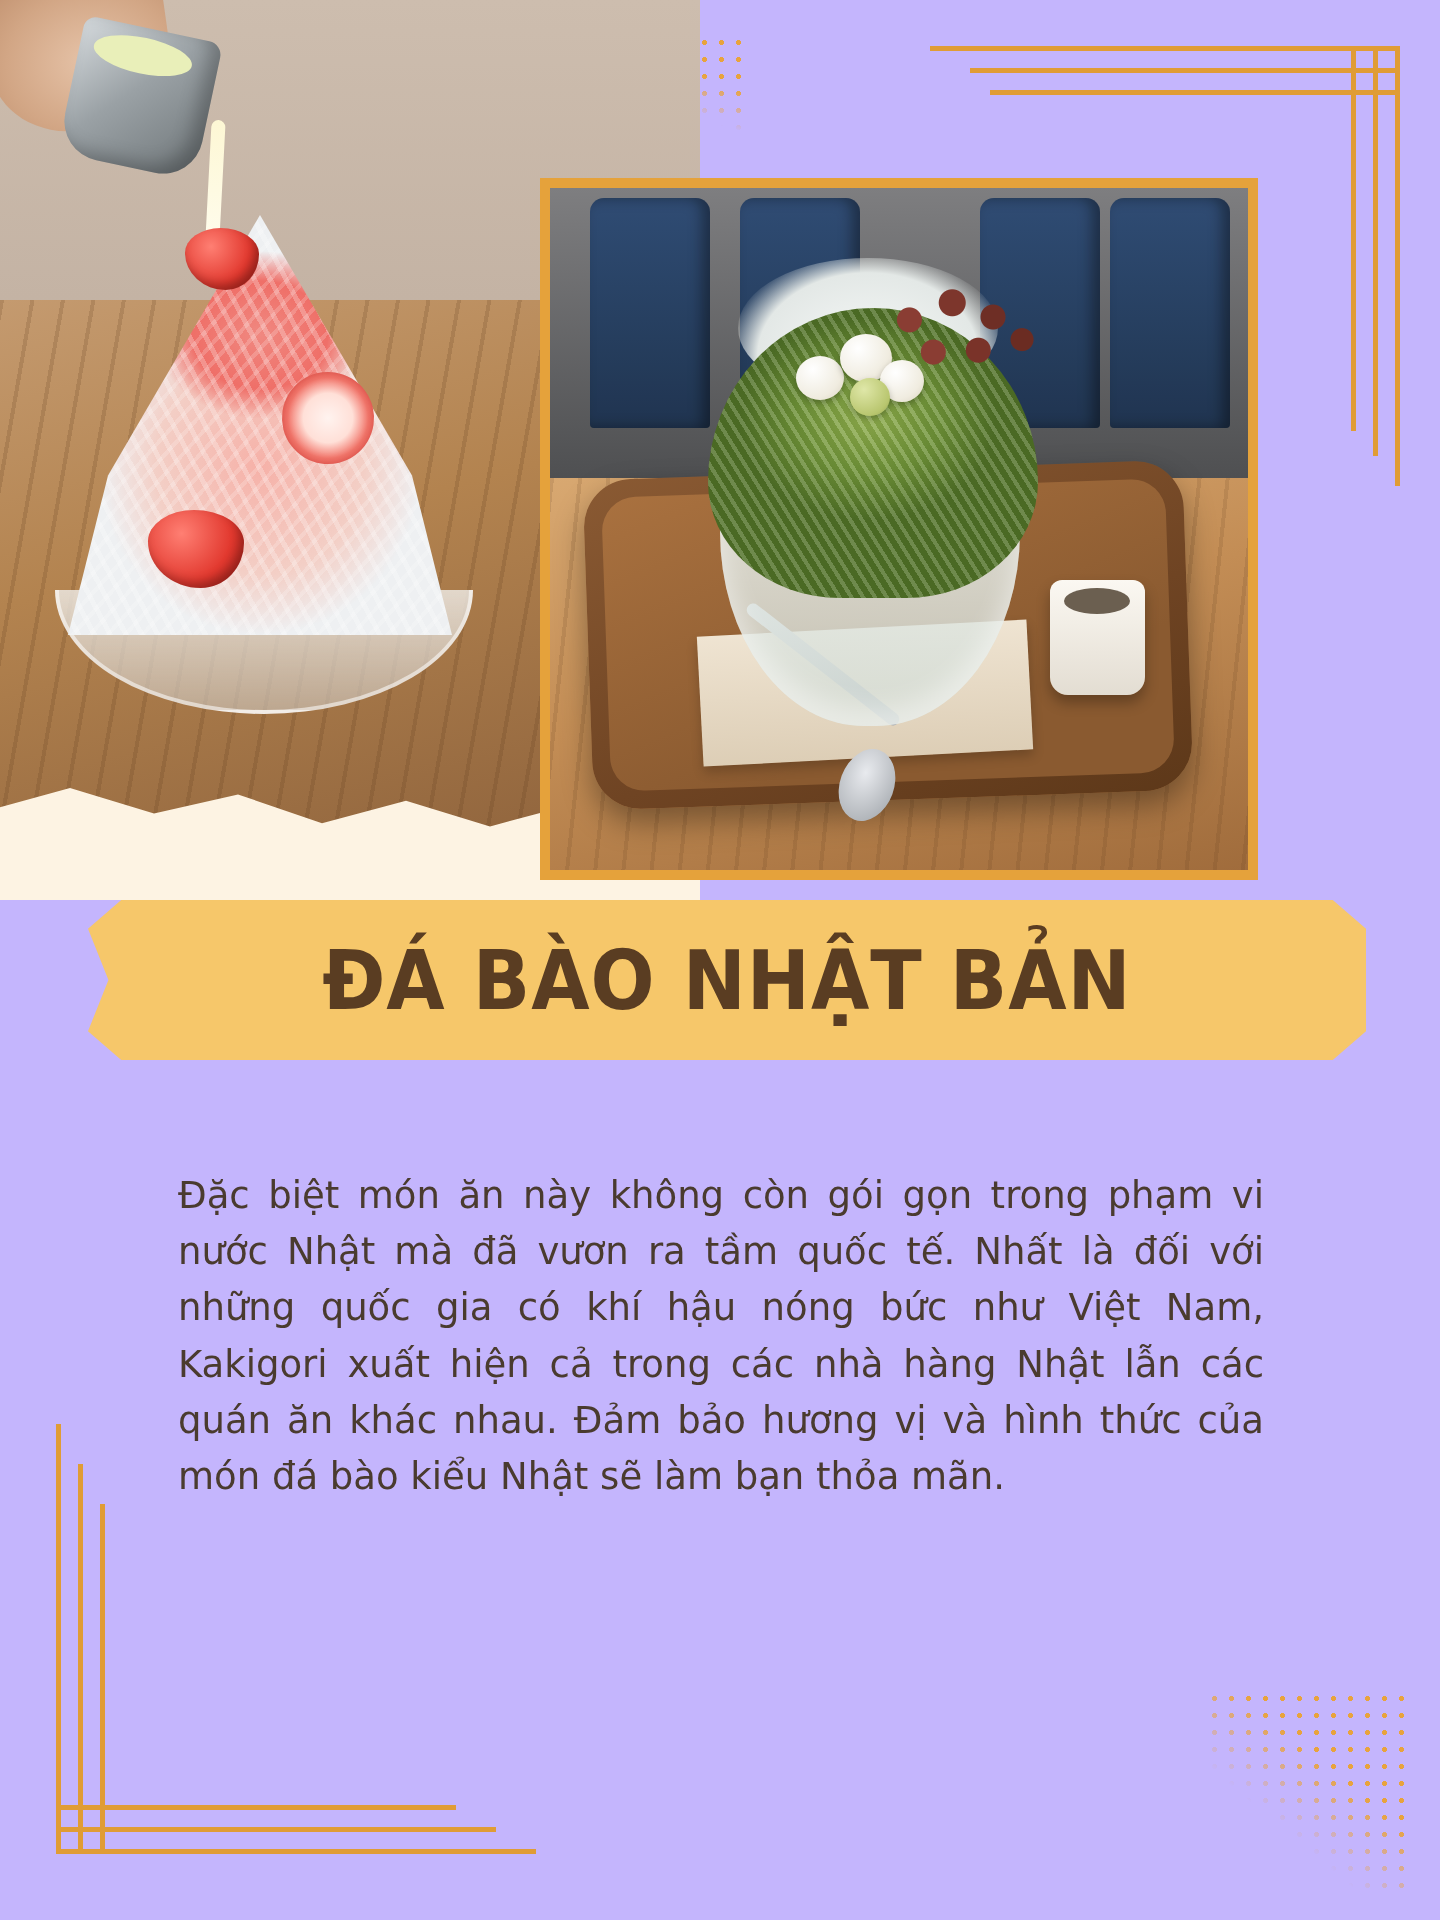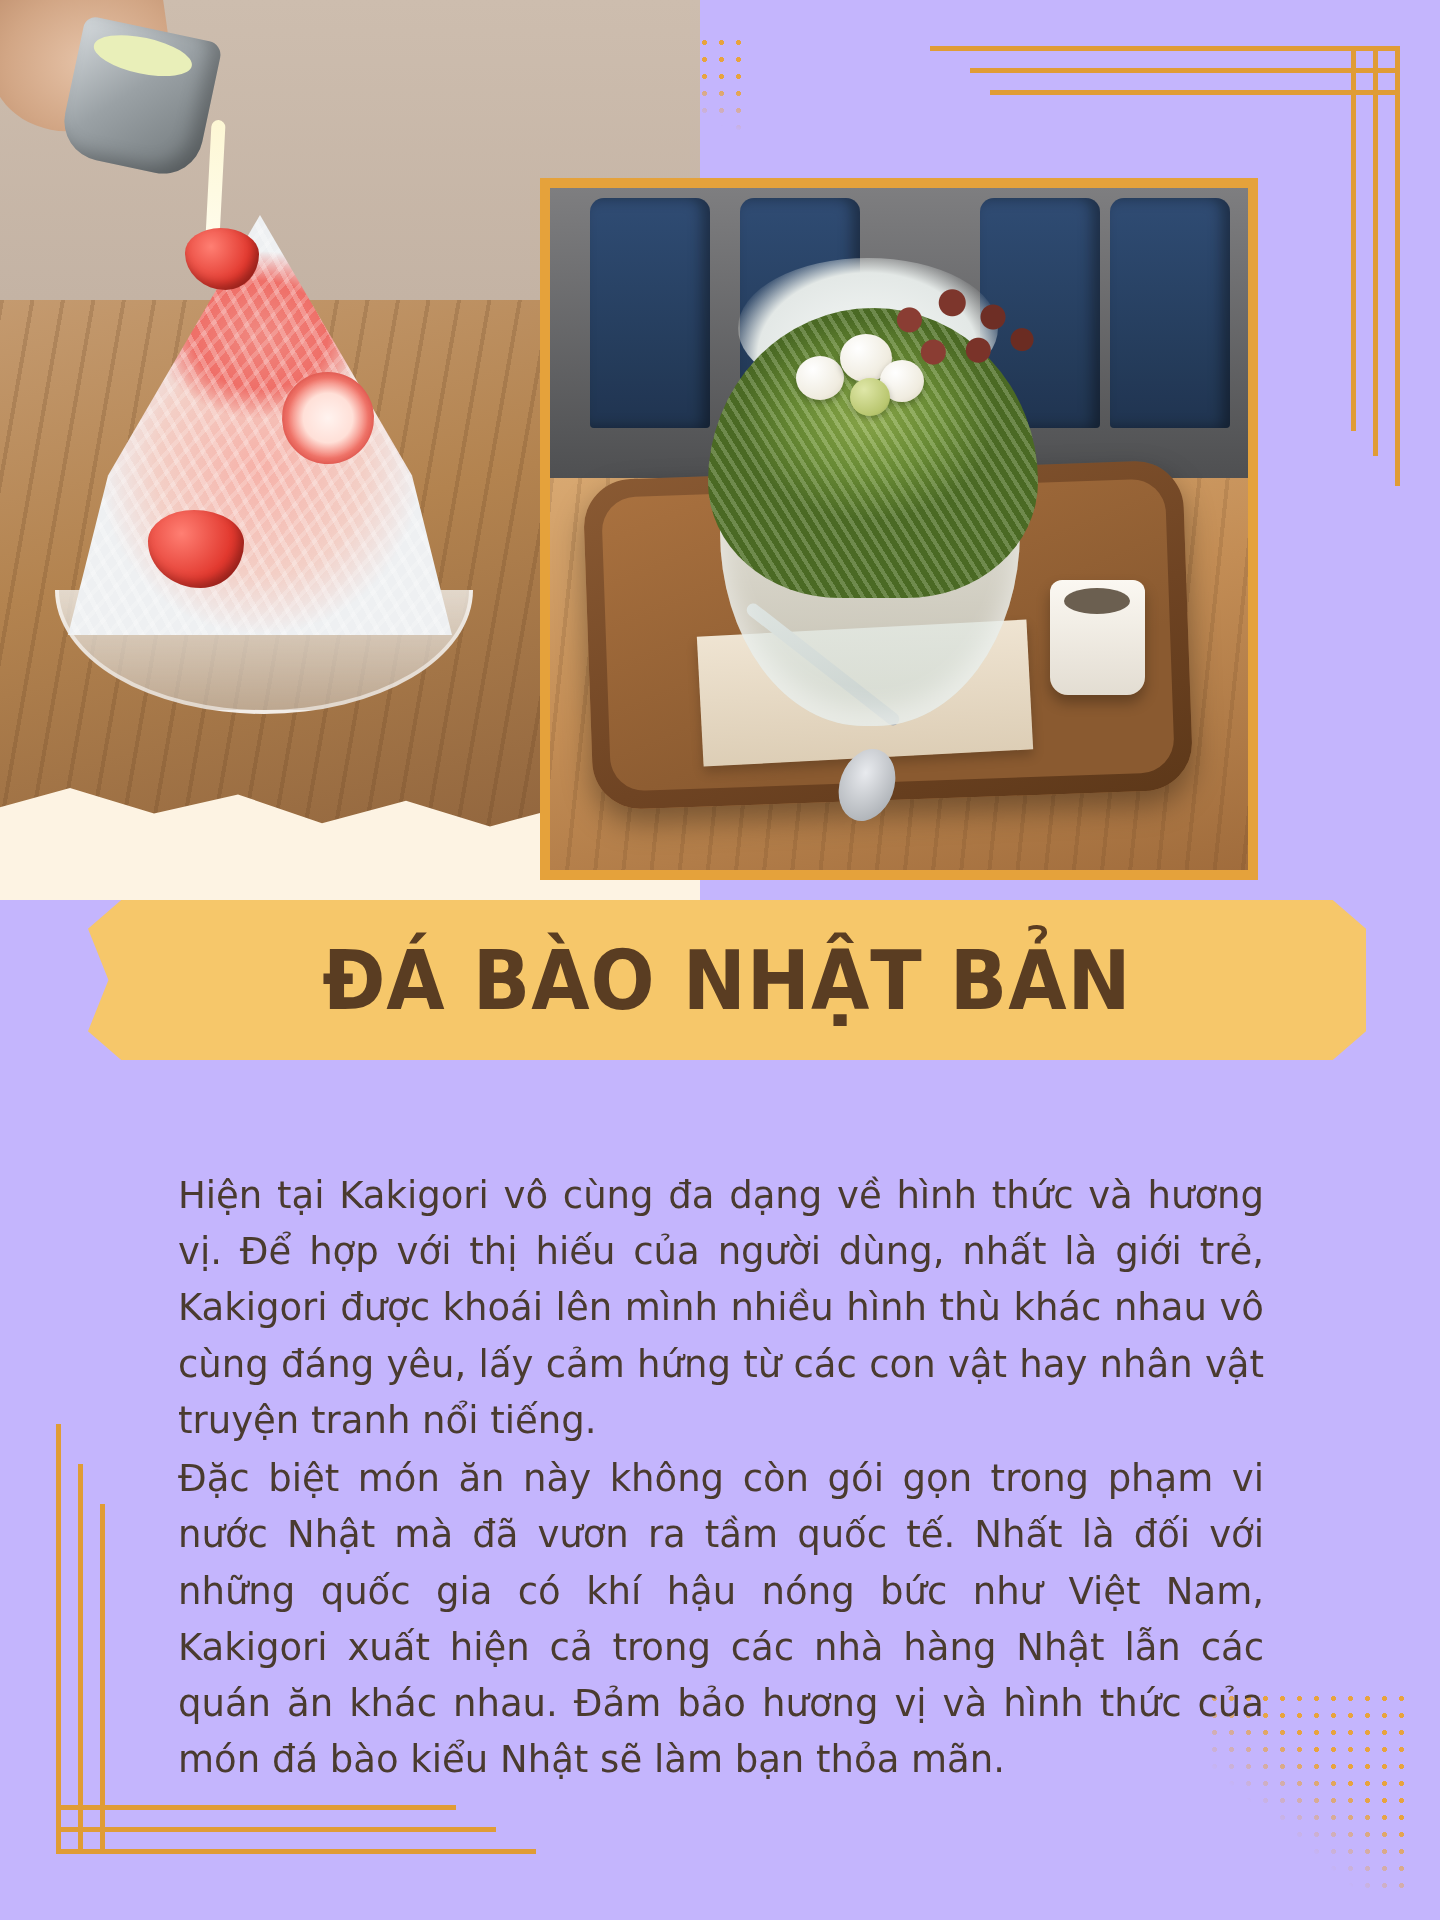--- a/index.html
+++ b/index.html
@@ -464,17 +464,16 @@
       <div class="mochi m4"></div>
       <div class="creamer"></div>
     </div>
   </div>
 
   <div class="banner">
     <div class="banner-title">ĐÁ BÀO NHẬT BẢN</div>
   </div>
 
   <div class="body-copy">
-    <p>Hiện tại Kakigori vô cùng đa dạng về hình thức và hương vị. Để hợp với thị hiếu của người dùng, nhất là giới trẻ, Kakigori được khoái lên mình nhiều hình thù khác nhau vô cùng đáng yêu, lấy cảm hứng từ các con vật hay nhân vật truyện tranh nổi tiếng.</p>
     <p>Đặc biệt món ăn này không còn gói gọn trong phạm vi nước Nhật mà đã vươn ra tầm quốc tế. Nhất là đối với những quốc gia có khí hậu nóng bức như Việt Nam, Kakigori xuất hiện cả trong các nhà hàng Nhật lẫn các quán ăn khác nhau. Đảm bảo hương vị và hình thức của món đá bào kiểu Nhật sẽ làm bạn thỏa mãn.</p>
   </div>
 
 </div>
 
 </body></html>

